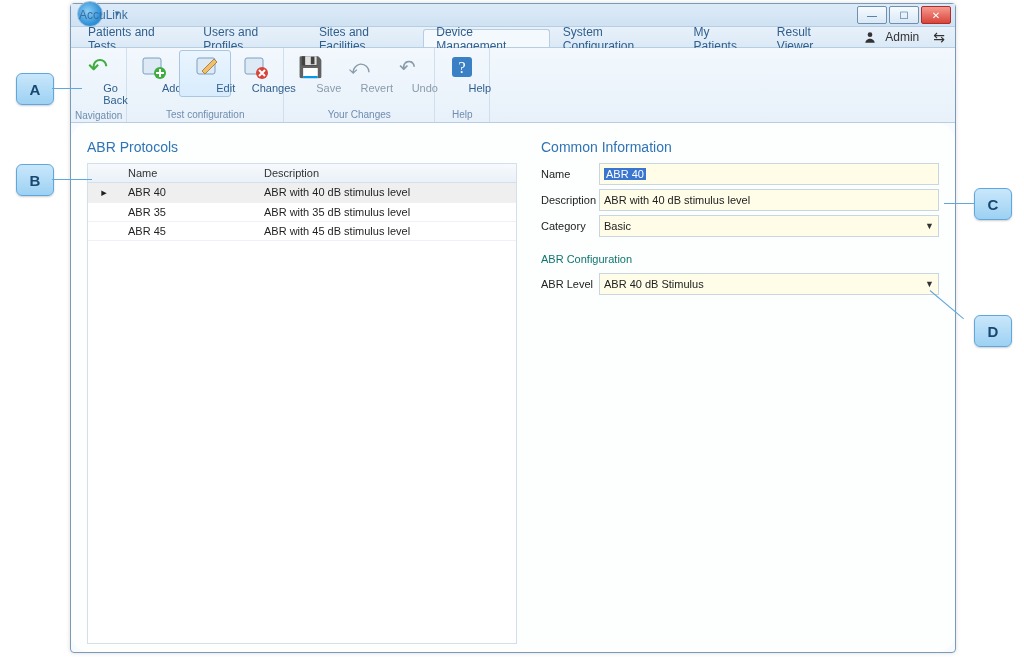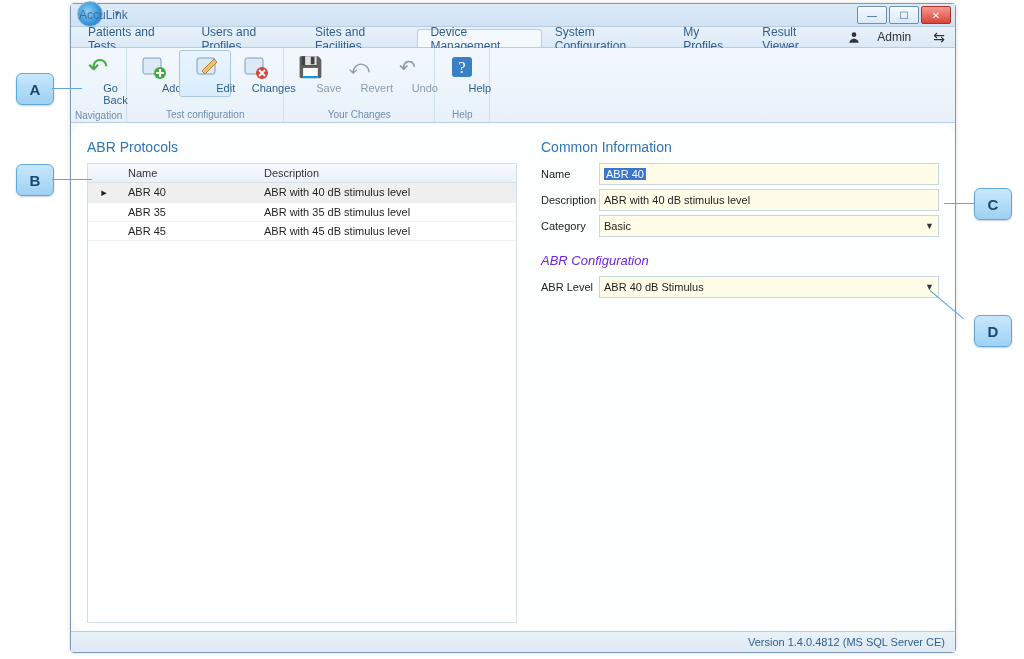--- a/index.html
+++ b/index.html
@@ -91,21 +91,21 @@
   border-bottom: none;
   border-radius: 3px 3px 0 0;
   margin-top: 2px;
 }
 .menu-tab.active {
   background: #f4f9fd;
   border-color: #b6cde2;
 }
 .menubar-spacer { flex: 1; }
 .user-box {
-  display: flex; align-items: center; gap: 16px;
+  display: flex; align-items: center; gap: 8px;
   color: #333; padding: 0 6px;
 }
 .user-icon { width: 14px; height: 14px; }
 .switch-icon { font-size: 14px; color: #333; margin-left: 6px; }
 .ribbon {
   height: 74px;
   background: linear-gradient(#f2f8fd,#e8f1fa);
   border-bottom: 1px solid #b6cde2;
   display: flex;
 }
@@ -195,21 +195,21 @@
   color: #222;
   display: flex; align-items: center; justify-content: space-between;
 }
 .field.name-field span {
   background: #3a76d0; color: #fff; padding: 0 2px;
 }
 .field .dropdown-caret {
   font-size: 9px; color: #333;
 }
 .subsection-title {
-  color: #6d28d9; font-size: 13px; margin: 12px 0 8px 0; font-style: italic;
+  color: #0f766e; font-size: 11px; margin: 12px 0 8px 0;
 }
 .statusbar {
   height: 20px;
   background: linear-gradient(#eaf1f8,#dde9f4);
   border-top: 1px solid #b6cde2;
   display: flex; align-items: center; justify-content: flex-end;
   padding: 0 10px;
   color: #2f5f8e;
   font-size: 11px;
 }
@@ -244,21 +244,21 @@
       <div class="win-btn close">✕</div>
     </div>
   </div>
 
   <div class="menubar">
     <div class="menu-tab">Patients and Tests</div>
     <div class="menu-tab">Users and Profiles</div>
     <div class="menu-tab">Sites and Facilities</div>
     <div class="menu-tab active">Device Management</div>
     <div class="menu-tab">System Configuration</div>
-    <div class="menu-tab">My Profiles</div>
+    <div class="menu-tab">My Patients</div>
     <div class="menu-tab">Result Viewer</div>
     <div class="menubar-spacer"></div>
     <div class="user-box">
       <svg class="user-icon" viewBox="0 0 24 24">
           <circle cx="12" cy="8" r="4" fill="#333"></circle>
           <path d="M4 22c0-4 4-7 8-7s8 3 8 7" fill="#333"></path>
         </svg>
       <span>Admin</span>
       <span class="switch-icon">⇆</span>
     </div>
@@ -401,23 +401,20 @@
       <div class="form-row">
         <label>ABR Level</label>
         <div class="field">
           <span>ABR 40 dB Stimulus</span>
           <span class="dropdown-caret">▼</span>
         </div>
       </div>
     </div>
   </div>
 
-  <div class="statusbar">
-    <span>Version 1.4.0.4812 (MS SQL Server CE)</span>
-  </div>
 </div>
 
 <div class="callout" style="left:16px; top:73px">A</div>
 <div class="callout-line" style="left:52px; top:88px; width:30px"></div>
 
 <div class="callout" style="left:16px; top:164px">B</div>
 <div class="callout-line" style="left:52px; top:179px; width:40px"></div>
 
 <div class="callout" style="left:974px; top:188px">C</div>
 <div class="callout-line" style="left:944px; top:203px; width:30px"></div>

